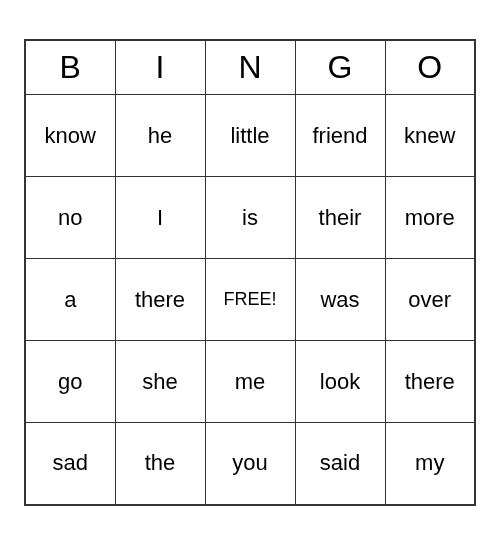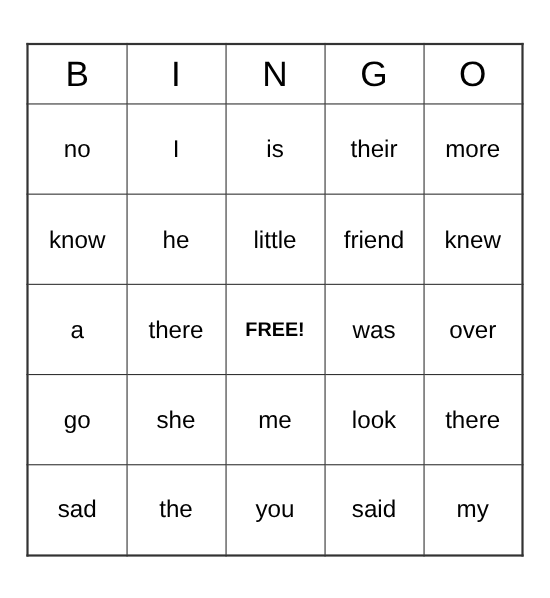--- a/index.html
+++ b/index.html
@@ -46,51 +46,51 @@
     }
 
     .data-row td {
       width: 90px;
       height: 82px;
       font-size: 22px;
     }
 
     .free-cell {
       font-size: 18px !important;
-      font-weight: bold;
+      font-weight: normal;
     }
   </style>
 </head>
 <body>
 
 <div class="bingo-container">
   <table class="bingo-table">
     <thead>
       <tr class="header-row">
         <th>B</th>
         <th>I</th>
         <th>N</th>
         <th>G</th>
         <th>O</th>
       </tr>
     </thead>
     <tbody>
       <tr class="data-row">
+        <td>know</td>
+        <td>he</td>
+        <td>little</td>
+        <td>friend</td>
+        <td>knew</td>
+      </tr>
+      <tr class="data-row">
         <td>no</td>
         <td>I</td>
         <td>is</td>
         <td>their</td>
         <td>more</td>
-      </tr>
-      <tr class="data-row">
-        <td>know</td>
-        <td>he</td>
-        <td>little</td>
-        <td>friend</td>
-        <td>knew</td>
       </tr>
       <tr class="data-row">
         <td>a</td>
         <td>there</td>
         <td class="free-cell">FREE!</td>
         <td>was</td>
         <td>over</td>
       </tr>
       <tr class="data-row">
         <td>go</td>

